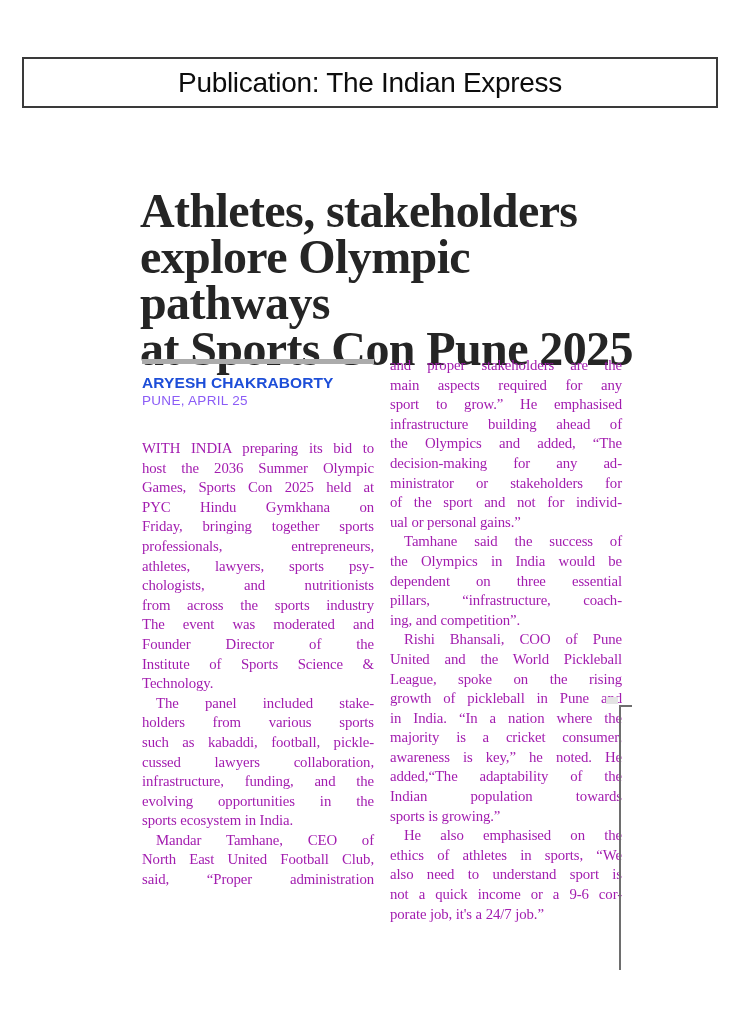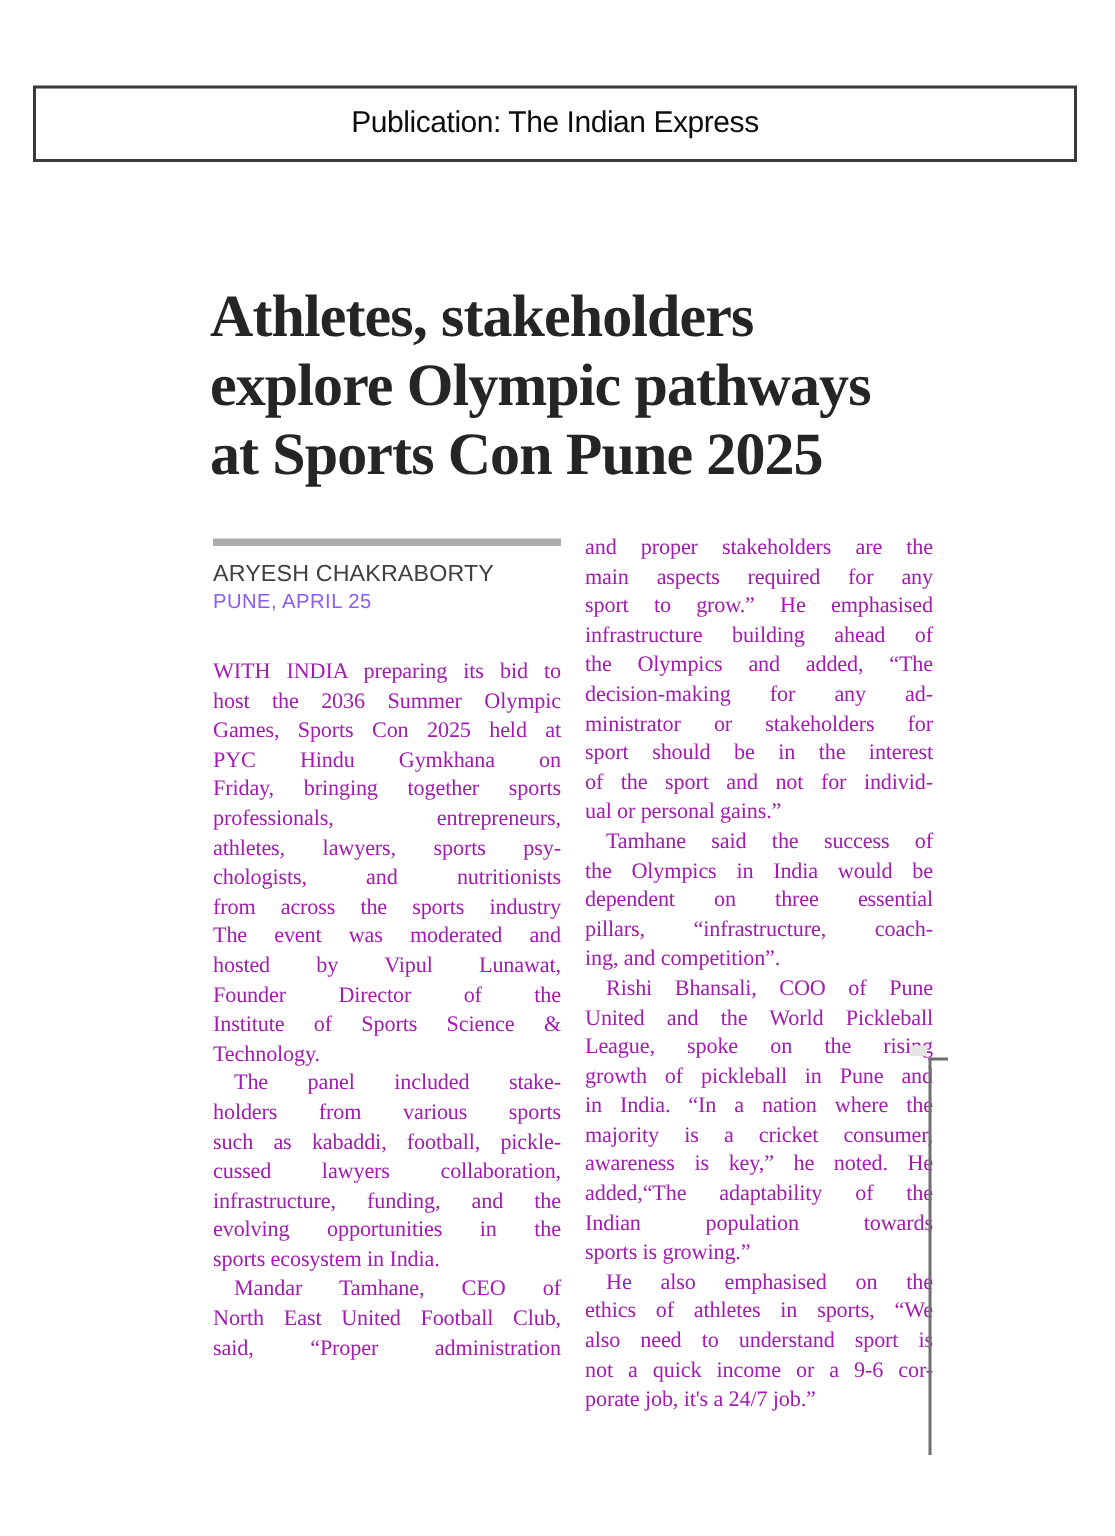--- a/index.html
+++ b/index.html
@@ -24,34 +24,34 @@
     height: 51px;
     border: 2px solid #3a3a3a;
     box-sizing: border-box;
     display: flex;
     align-items: center;
     justify-content: center;
     background: #ffffff;
   }
   .pub-label {
     font-family: "Liberation Sans", sans-serif;
-    font-size: 20px;
+    font-size: 28px;
     color: #0d0d0d;
     letter-spacing: -0.3px;
   }
 
   
   .headline {
     position: absolute;
     left: 140px;
     top: 188px;
     width: 500px;
     font-family: "Liberation Serif", serif;
     font-weight: 700;
-    font-size: 40px;
+    font-size: 48px;
     line-height: 46px;
     letter-spacing: -0.6px;
     color: #252525;
   }
 
   
   .cols {
     position: absolute;
     left: 142px;
     top: 356px;
@@ -67,25 +67,25 @@
   .col-left  { left: 0; }
   .col-right { left: 248px; }
 
   .kicker-bar {
     height: 5px;
     background: #ababab;
     margin: 3px 0 9px 0;
   }
   .byline {
     font-family: "Liberation Sans", sans-serif;
-    font-weight: 400;
+    font-weight: 700;
     font-size: 15.5px;
     line-height: 19px;
     letter-spacing: 0.1px;
-    color: #404040;
+    color: #1d4ed8;
   }
   .dateline {
     font-family: "Liberation Sans", sans-serif;
     font-size: 13.5px;
     line-height: 17px;
     letter-spacing: 0.3px;
     color: #8b5cf6;
   }
   .byline-block { margin-bottom: 30px; }
 
@@ -152,21 +152,20 @@
         <div class="line">WITH INDIA preparing its bid to</div>
         <div class="line">host the 2036 Summer Olympic</div>
         <div class="line">Games, Sports Con 2025 held at</div>
         <div class="line">PYC Hindu Gymkhana on</div>
         <div class="line">Friday, bringing together sports</div>
         <div class="line">professionals, entrepreneurs,</div>
         <div class="line">athletes, lawyers, sports psy-</div>
         <div class="line">chologists, and nutritionists</div>
         <div class="line">from across the sports industry</div>
         <div class="line">The event was moderated and</div>
-        <div class="line">hosted by Vipul Lunawat,</div>
         <div class="line">Founder Director of the</div>
         <div class="line">Institute of Sports Science &amp;</div>
         <div class="line last">Technology.</div>
       </div>
       <div class="para">
         <div class="line indent">The panel included stake-</div>
         <div class="line">holders from various sports</div>
         <div class="line">such as kabaddi, football, pickle-</div>
         <div class="line">cussed lawyers collaboration,</div>
         <div class="line">infrastructure, funding, and the</div>
@@ -181,21 +180,20 @@
     </div>
   <div class="col col-right" id="col-right">
       <div class="para">
         <div class="line">and proper stakeholders are the</div>
         <div class="line">main aspects required for any</div>
         <div class="line">sport to grow.” He emphasised</div>
         <div class="line">infrastructure building ahead of</div>
         <div class="line">the Olympics and added, “The</div>
         <div class="line">decision-making for any ad-</div>
         <div class="line">ministrator or stakeholders for</div>
-        <div class="line">sport should be in the interest</div>
         <div class="line">of the sport and not for individ-</div>
         <div class="line last">ual or personal gains.”</div>
       </div>
       <div class="para">
         <div class="line indent">Tamhane said the success of</div>
         <div class="line">the Olympics in India would be</div>
         <div class="line">dependent on three essential</div>
         <div class="line">pillars, “infrastructure, coach-</div>
         <div class="line last">ing, and competition”.</div>
       </div>

